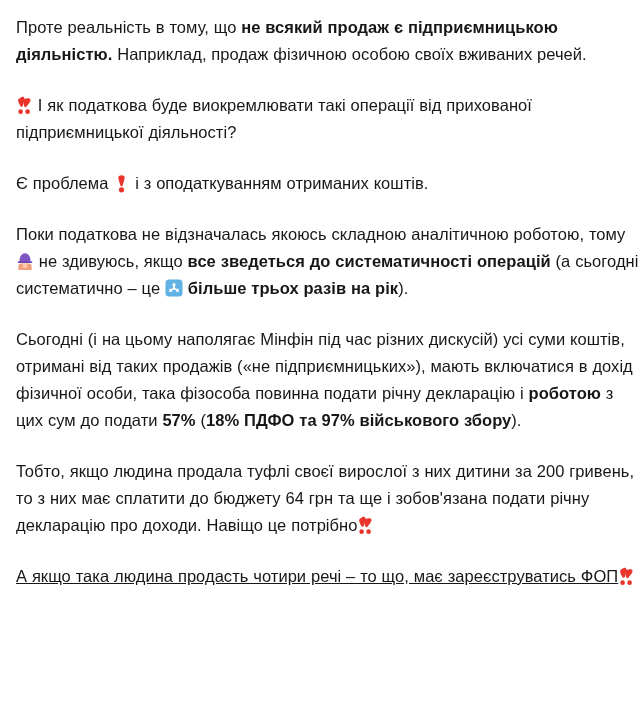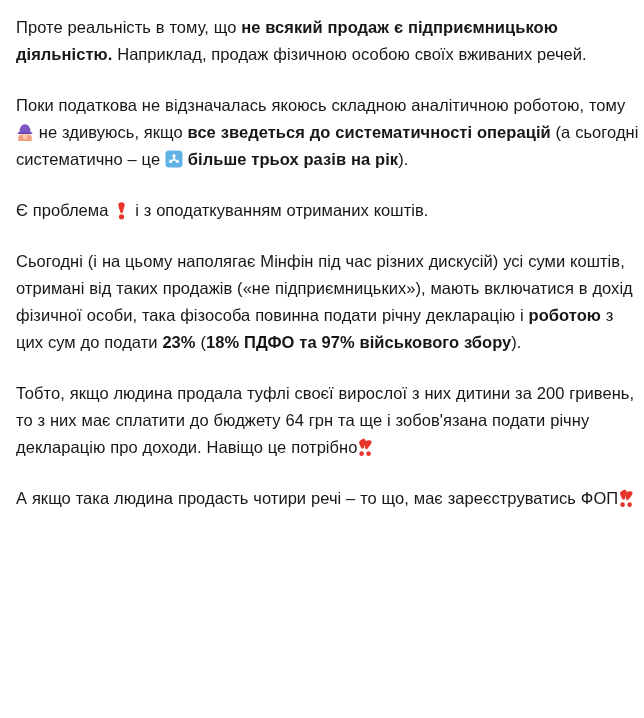--- a/index.html
+++ b/index.html
@@ -21,20 +21,21 @@
   .para {
     font-size: 16.5px;
     line-height: 27px;
     margin: 0 0 24px 0;
     color: #171717;
     letter-spacing: 0.05px;
     word-spacing: 0.2px;
   }
   .para:last-child {
     margin-bottom: 0;
+    text-decoration: underline;
   }
   b {
     font-weight: bold;
   }
   .emoji {
     display: inline-block;
     font-family: "DejaVu Sans", sans-serif;
     font-size: 16px;
     line-height: 1;
     vertical-align: -2px;
@@ -56,36 +57,42 @@
     width: 18px;
     height: 18px;
     vertical-align: -3px;
   }
 </style>
 </head>
 <body>
 
 <div id="post">
     <p class="para"><span>Проте реальність в тому, що </span><b>не всякий продаж є підприємницькою діяльністю.</b><span> Наприклад, продаж фізичною особою своїх вживаних речей.</span></p>
+    <p class="para"><span class="emoji emoji-excl"><svg viewBox="0 0 17 19" width="17" height="19" xmlns="http://www.w3.org/2000/svg">
+          <path d="M5.2 1.2c1.5-.9 3.2-.2 3.3 1.3.1 1.4-.6 4.1-1.6 7.2-.4 1.2-1.6 1.5-2.3.6C3.5 9 2.4 6.6 2.1 4.6 1.8 2.9 3.6 2.1 5.2 1.2z" fill="#e8342a"></path>
+          <path d="M11.8 2.3c1.7-.5 3.1.6 2.7 2.1-.4 1.4-2 3.7-3.9 6.2-.8 1-2 .8-2.3-.3-.5-1.7-.8-4.3-.6-6.3.2-1.6 2.2-1.3 4.1-1.7z" fill="#e8342a"></path>
+          <ellipse cx="4.6" cy="15.7" rx="2.3" ry="2.4" fill="#e8342a"></ellipse>
+          <ellipse cx="11.6" cy="15.7" rx="2.3" ry="2.4" fill="#e8342a"></ellipse>
+        </svg></span><span> І як податкова буде виокремлювати такі операції від прихованої підприємницької діяльності?</span></p>
+    <p class="para"><span>Є проблема </span><span class="emoji emoji-excl"><svg viewBox="0 0 17 19" width="17" height="19" xmlns="http://www.w3.org/2000/svg">
+          <path d="M8.5 1.2c2 0 3.4 1.1 3.2 2.6-.3 2.1-1.3 5.6-2.1 7.6-.4 1-1.8 1-2.2 0C6.6 9.4 5.6 5.9 5.3 3.8 5.1 2.3 6.5 1.2 8.5 1.2z" fill="#e8342a"></path>
+          <ellipse cx="8.5" cy="15.8" rx="2.6" ry="2.6" fill="#e8342a"></ellipse>
+        </svg></span><span> і з оподаткуванням отриманих коштів.</span></p>
     <p class="para"><span>Поки податкова не відзначалась якоюсь складною аналітичною роботою, тому </span><span class="emoji emoji-mage"><svg viewBox="0 0 18 19" width="18" height="19" xmlns="http://www.w3.org/2000/svg">
           <path d="M3.5 7.5C4 4 6 1.2 9 1.2s5 2.8 5.5 6.3c.3 2-.4 2.3-1.5 2.4H5c-1.1-.1-1.8-.4-1.5-2.4z" fill="#7e57c2"></path>
           <path d="M2.6 9.2h12.8c.5 0 .9.4.9.9s-.4.9-.9.9H2.6c-.5 0-.9-.4-.9-.9s.4-.9.9-.9z" fill="#6a43b5"></path>
           <path d="M5.2 11.6h7.6c1.6 0 2.9 1.3 2.9 2.9v3.6H2.3v-3.6c0-1.6 1.3-2.9 2.9-2.9z" fill="#f0a07c"></path>
           <path d="M6.6 11.6h4.8v2.2c0 1.3-1.1 2.4-2.4 2.4s-2.4-1.1-2.4-2.4v-2.2z" fill="#ffc9a8"></path>
         </svg></span><span> не здивуюсь, якщо </span><b>все зведеться до систематичності операцій</b><span> (а сьогодні систематично – це </span><span class="emoji emoji-recycle"><svg viewBox="0 0 18 18" width="18" height="18" xmlns="http://www.w3.org/2000/svg">
           <rect x="0.5" y="0.5" width="17" height="17" rx="3.5" fill="#61b2e4"></rect>
           <path d="M9 3.6l2.3 2.8H9.9v3.1H8.1V6.4H6.7L9 3.6z" fill="#fff"></path>
           <path d="M14.2 12.6l-3.5.4.7-1.2-2.7-1.5.9-1.6 2.7 1.5.7-1.2 1.2 3.6z" fill="#fff"></path>
           <path d="M3.8 12.6L5 9l.7 1.2 2.7-1.5.9 1.6-2.7 1.5.7 1.2-3.5-.4z" fill="#fff"></path>
         </svg></span><span> </span><b>більше трьох разів на рік</b><span>).</span></p>
-    <p class="para"><span>Є проблема </span><span class="emoji emoji-excl"><svg viewBox="0 0 17 19" width="17" height="19" xmlns="http://www.w3.org/2000/svg">
-          <path d="M8.5 1.2c2 0 3.4 1.1 3.2 2.6-.3 2.1-1.3 5.6-2.1 7.6-.4 1-1.8 1-2.2 0C6.6 9.4 5.6 5.9 5.3 3.8 5.1 2.3 6.5 1.2 8.5 1.2z" fill="#e8342a"></path>
-          <ellipse cx="8.5" cy="15.8" rx="2.6" ry="2.6" fill="#e8342a"></ellipse>
-        </svg></span><span> і з оподаткуванням отриманих коштів.</span></p>
-    <p class="para"><span>Сьогодні (і на цьому наполягає Мінфін під час різних дискусій) усі суми коштів, отримані від таких продажів («не підприємницьких»), мають включатися в дохід фізичної особи, така фізособа повинна подати річну декларацію і </span><b>роботою</b><span> з цих сум до подати </span><b>23%</b><span> (</span><b>18% ПДФО та 97% військового збору</b><span>).</span></p>
+    <p class="para"><span>Сьогодні (і на цьому наполягає Мінфін під час різних дискусій) усі суми коштів, отримані від таких продажів («не підприємницьких»), мають включатися в дохід фізичної особи, така фізособа повинна подати річну декларацію і </span><b>роботою</b><span> з цих сум до подати </span><b>57%</b><span> (</span><b>18% ПДФО та 97% військового збору</b><span>).</span></p>
     <p class="para"><span>Тобто, якщо людина продала туфлі своєї вирослої з них дитини за 200 гривень, то з них має сплатити до бюджету 64 грн та ще і зобов'язана подати річну декларацію про доходи. Навіщо це потрібно</span><span class="emoji emoji-excl"><svg viewBox="0 0 17 19" width="17" height="19" xmlns="http://www.w3.org/2000/svg">
           <path d="M5.2 1.2c1.5-.9 3.2-.2 3.3 1.3.1 1.4-.6 4.1-1.6 7.2-.4 1.2-1.6 1.5-2.3.6C3.5 9 2.4 6.6 2.1 4.6 1.8 2.9 3.6 2.1 5.2 1.2z" fill="#e8342a"></path>
           <path d="M11.8 2.3c1.7-.5 3.1.6 2.7 2.1-.4 1.4-2 3.7-3.9 6.2-.8 1-2 .8-2.3-.3-.5-1.7-.8-4.3-.6-6.3.2-1.6 2.2-1.3 4.1-1.7z" fill="#e8342a"></path>
           <ellipse cx="4.6" cy="15.7" rx="2.3" ry="2.4" fill="#e8342a"></ellipse>
           <ellipse cx="11.6" cy="15.7" rx="2.3" ry="2.4" fill="#e8342a"></ellipse>
         </svg></span></p>
     <p class="para"><span>А якщо така людина продасть чотири речі – то що, має зареєструватись ФОП</span><span class="emoji emoji-excl"><svg viewBox="0 0 17 19" width="17" height="19" xmlns="http://www.w3.org/2000/svg">
           <path d="M5.2 1.2c1.5-.9 3.2-.2 3.3 1.3.1 1.4-.6 4.1-1.6 7.2-.4 1.2-1.6 1.5-2.3.6C3.5 9 2.4 6.6 2.1 4.6 1.8 2.9 3.6 2.1 5.2 1.2z" fill="#e8342a"></path>
           <path d="M11.8 2.3c1.7-.5 3.1.6 2.7 2.1-.4 1.4-2 3.7-3.9 6.2-.8 1-2 .8-2.3-.3-.5-1.7-.8-4.3-.6-6.3.2-1.6 2.2-1.3 4.1-1.7z" fill="#e8342a"></path>
           <ellipse cx="4.6" cy="15.7" rx="2.3" ry="2.4" fill="#e8342a"></ellipse>

